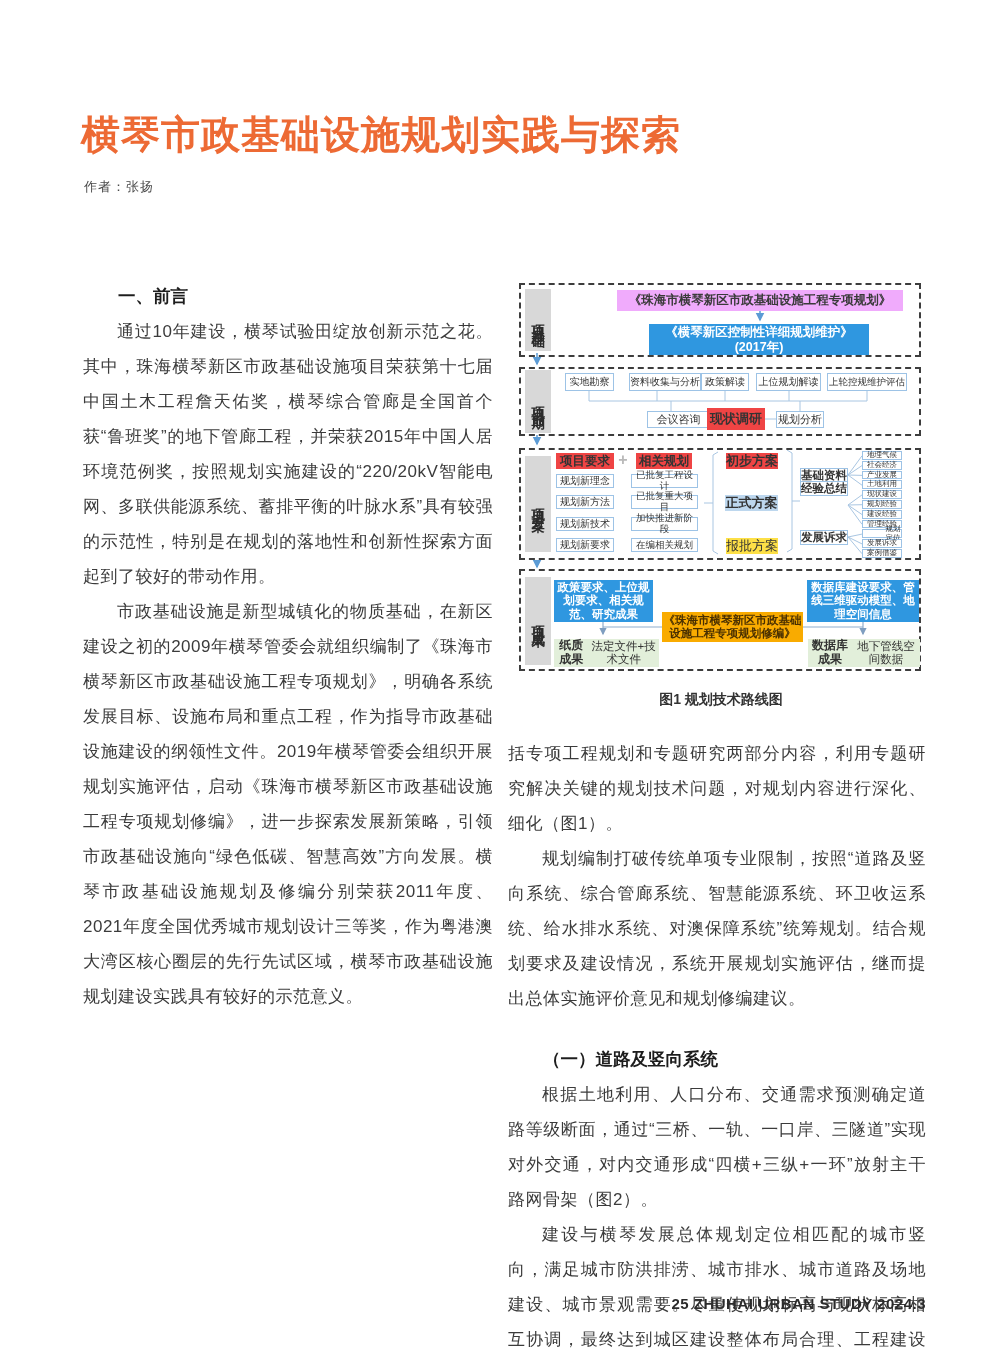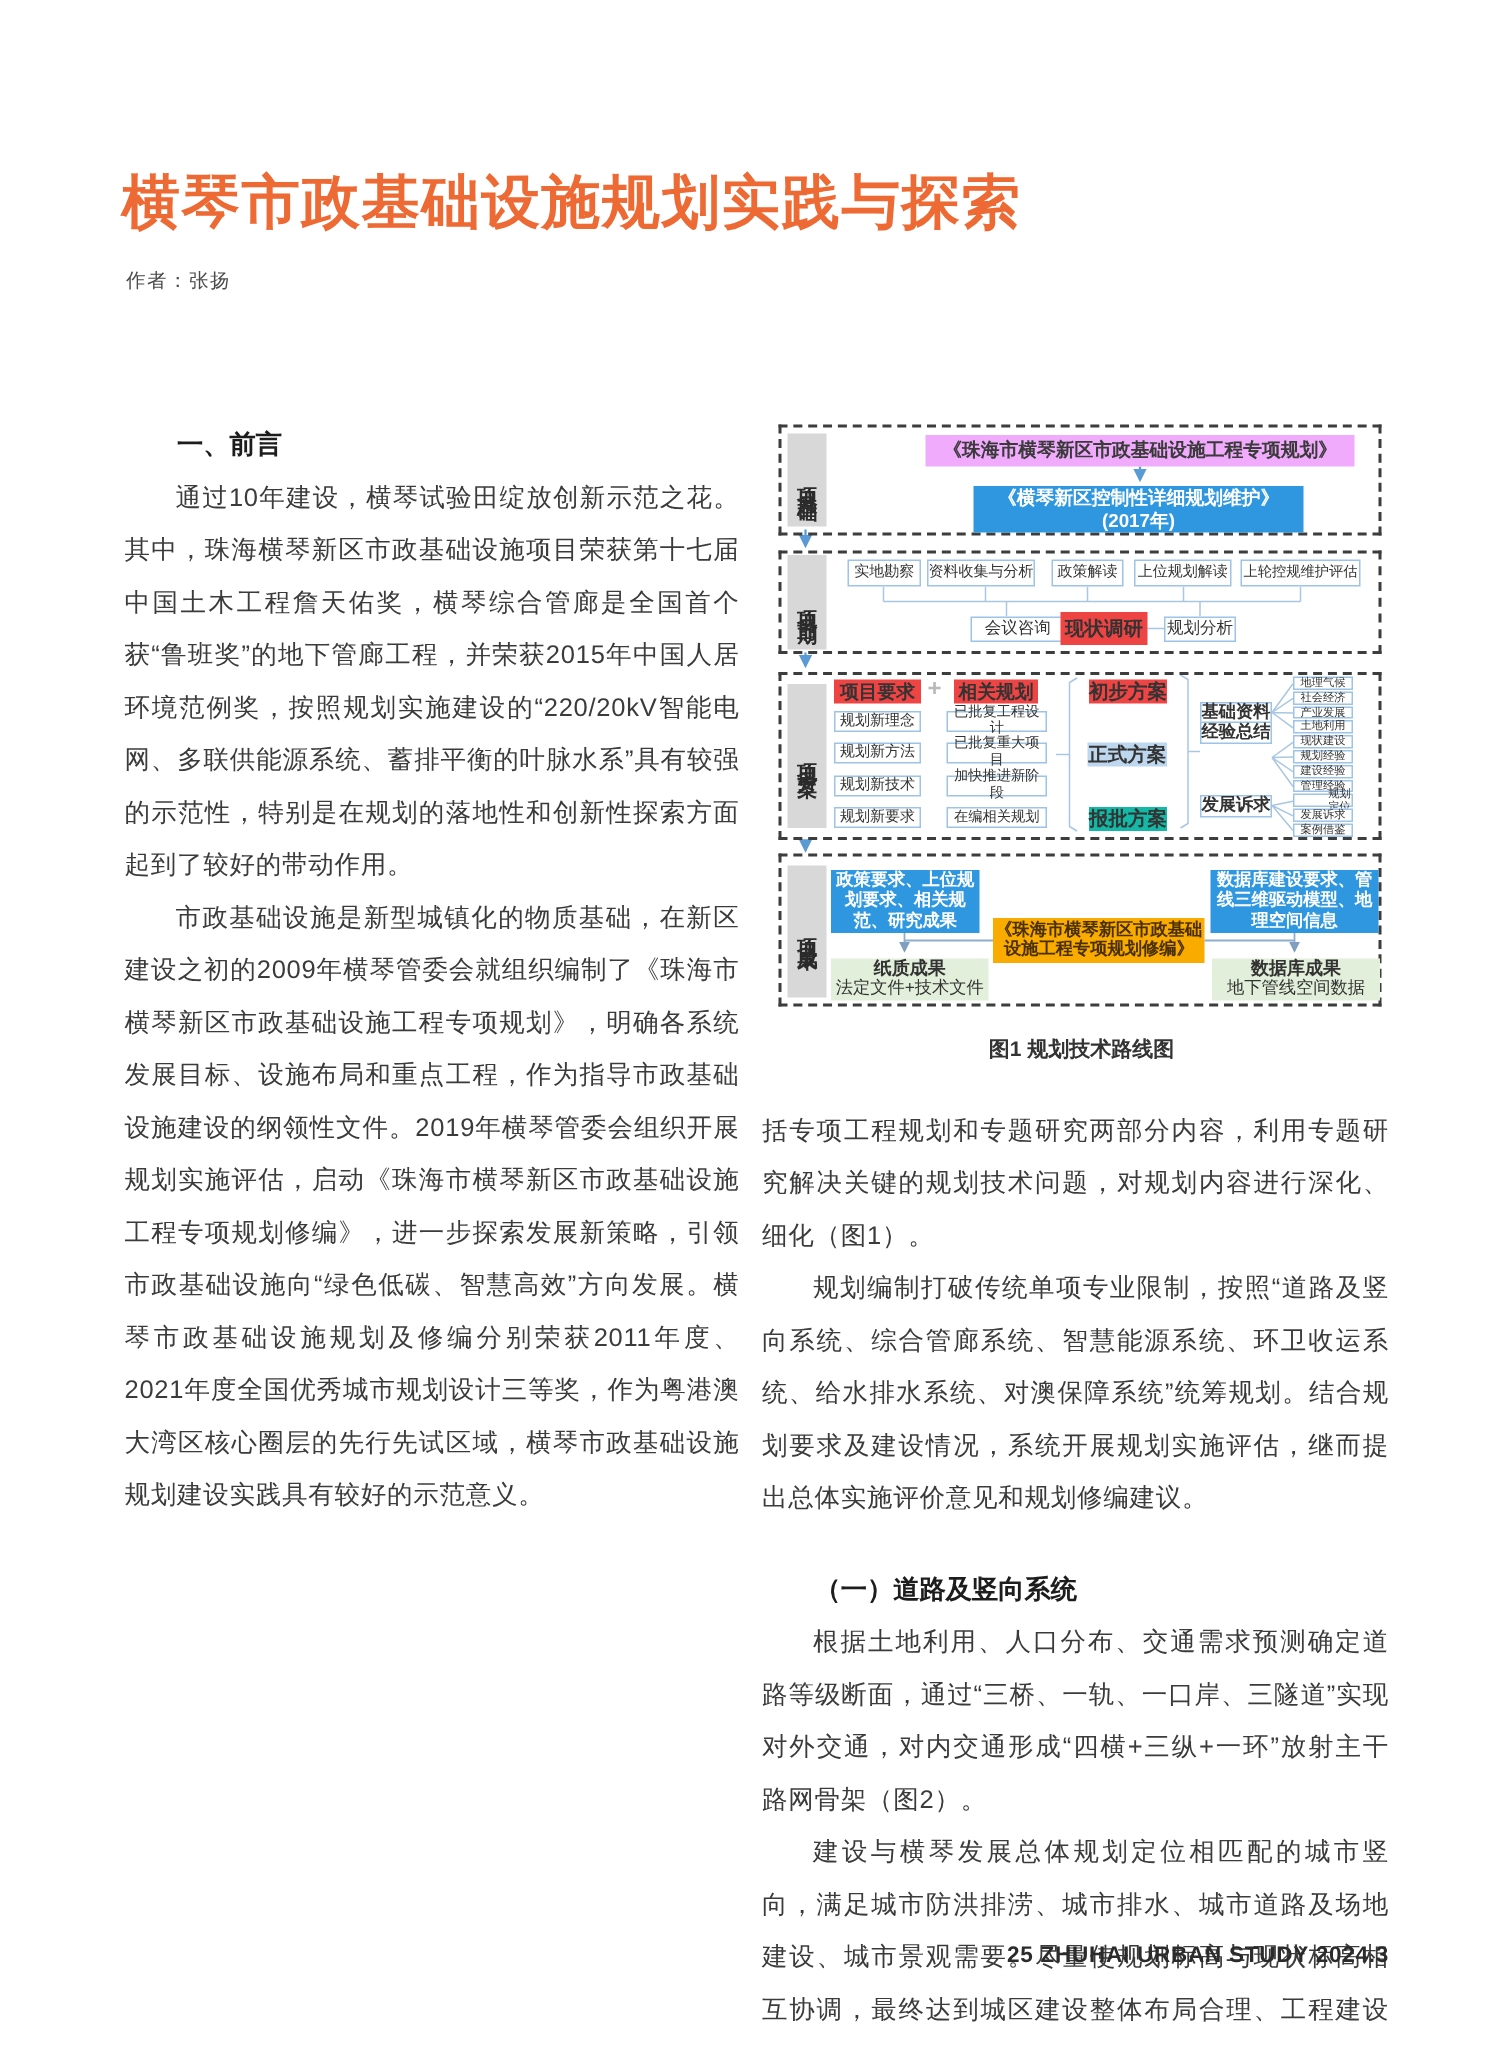--- a/index.html
+++ b/index.html
@@ -23,23 +23,23 @@
   .dash-sec{position:absolute;border:2px dashed #3d3d3d;box-sizing:border-box;}
   .nd{position:absolute;box-sizing:border-box;display:flex;align-items:center;justify-content:center;
       text-align:center;line-height:1.15;}
   .vlabel{background:#d8d8d8;color:#2b2b2b;font-weight:bold;font-size:13.5px;
       writing-mode:vertical-rl;text-orientation:upright;letter-spacing:3px;}
   .wbox{background:#fff;border:1px solid #9DC3E6;color:#333;}
   .yellowbox{background:#f0abfc;color:#3a3a3a;font-weight:bold;}
   .bluebox{background:#2F97E0;color:#ffffff;font-weight:bold;flex-direction:column;}
   .salmon{background:#ef4444;color:#333;font-weight:bold;}
   .lblue{background:#BDD7EE;color:#333;font-weight:bold;}
-  .lyellow{background:#14b8a6;color:#333;font-weight:bold;}
+  .lyellow{background:#fde047;color:#333;font-weight:normal;}
   .gold{background:#F9AB00;color:#4a3000;font-weight:bold;}
-  .green{background:#E2EFDA;color:#333;flex-direction:column;}
+  .green{background:#E2EFDA;color:#333;flex-direction:row;}
   .green .t{font-weight:bold;font-size:12px;}
   .green .s{font-size:11.5px;}
   .fig-caption{position:absolute;left:0;top:408px;width:408px;text-align:center;
       font-size:14px;font-weight:bold;color:#333;}
 </style>
 </head>
 <body>
 
 <div class="page">
 
@@ -98,21 +98,21 @@
     <div class="nd vlabel" style="left:8px;top:6px;width:26px;height:62px;">项目基础</div>
     <div class="nd yellowbox" style="left:100px;top:7px;width:286px;height:21px;font-size:12.5px;">《珠海市横琴新区市政基础设施工程专项规划》</div>
     <div class="nd bluebox" style="left:132px;top:41px;width:220px;height:31px;font-size:12.5px;">
       <span>《横琴新区控制性详细规划维护》</span>
       <span>(2017年)</span>
     </div>
 
     <div class="dash-sec" style="left:2px;top:84px;width:402px;height:69px;"></div>
     <div class="nd vlabel" style="left:8px;top:87px;width:26px;height:63px;">项目前期</div>
     <div class="nd wbox" style="left:48px;top:90px;width:49px;height:18px;font-size:10px;">实地勘察</div>
-    <div class="nd wbox" style="left:101px;top:90px;width:72px;height:18px;font-size:10px;">资料收集与分析</div>
+    <div class="nd wbox" style="left:112px;top:90px;width:72px;height:18px;font-size:10px;">资料收集与分析</div>
     <div class="nd wbox" style="left:184px;top:90px;width:48px;height:18px;font-size:10px;">政策解读</div>
     <div class="nd wbox" style="left:239px;top:90px;width:65px;height:18px;font-size:10px;">上位规划解读</div>
     <div class="nd wbox" style="left:310px;top:90px;width:80px;height:18px;font-size:9.5px;">上轮控规维护评估</div>
     <div class="nd wbox" style="left:130px;top:128px;width:63px;height:17px;font-size:11px;">会议咨询</div>
     <div class="nd salmon" style="left:190px;top:125px;width:58px;height:22px;font-size:13px;">现状调研</div>
     <div class="nd wbox" style="left:259px;top:128px;width:48px;height:17px;font-size:11px;">规划分析</div>
 
     <div class="dash-sec" style="left:2px;top:165px;width:402px;height:112px;"></div>
     <div class="nd vlabel" style="left:8px;top:173px;width:26px;height:96px;">项目方案</div>
     <div class="nd salmon" style="left:39px;top:170px;width:58px;height:16px;font-size:12.5px;">项目要求</div>

